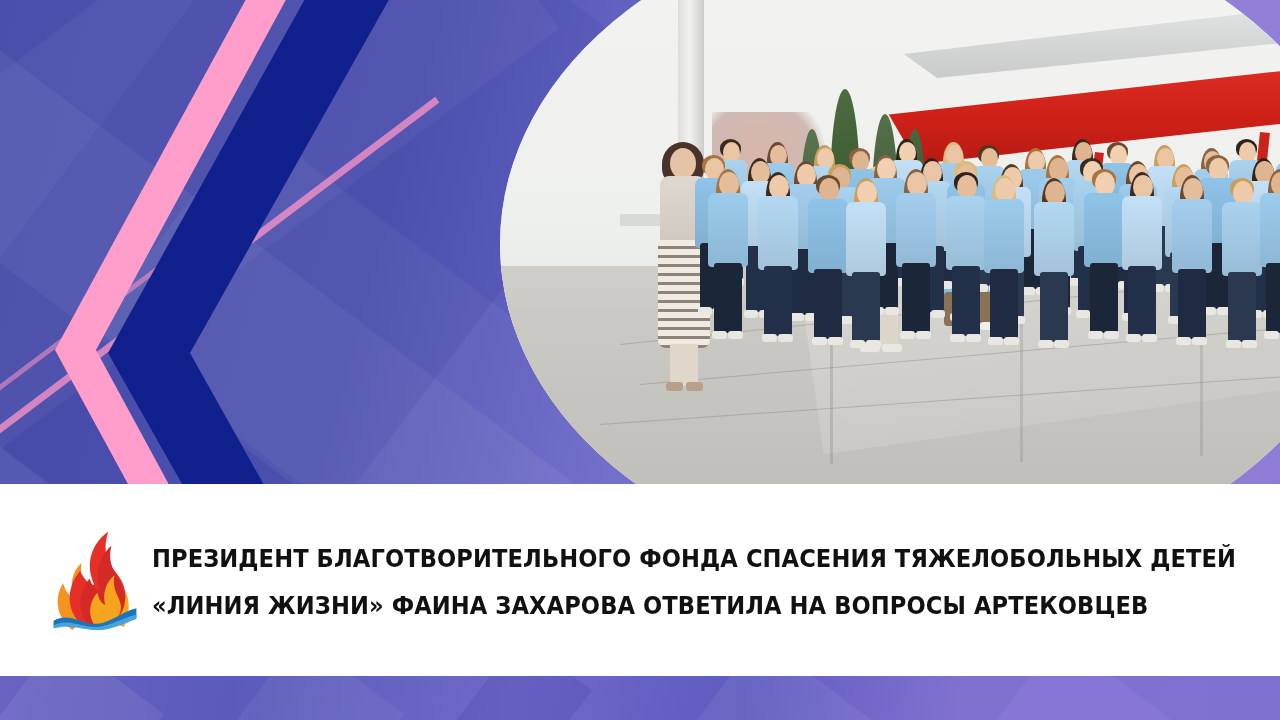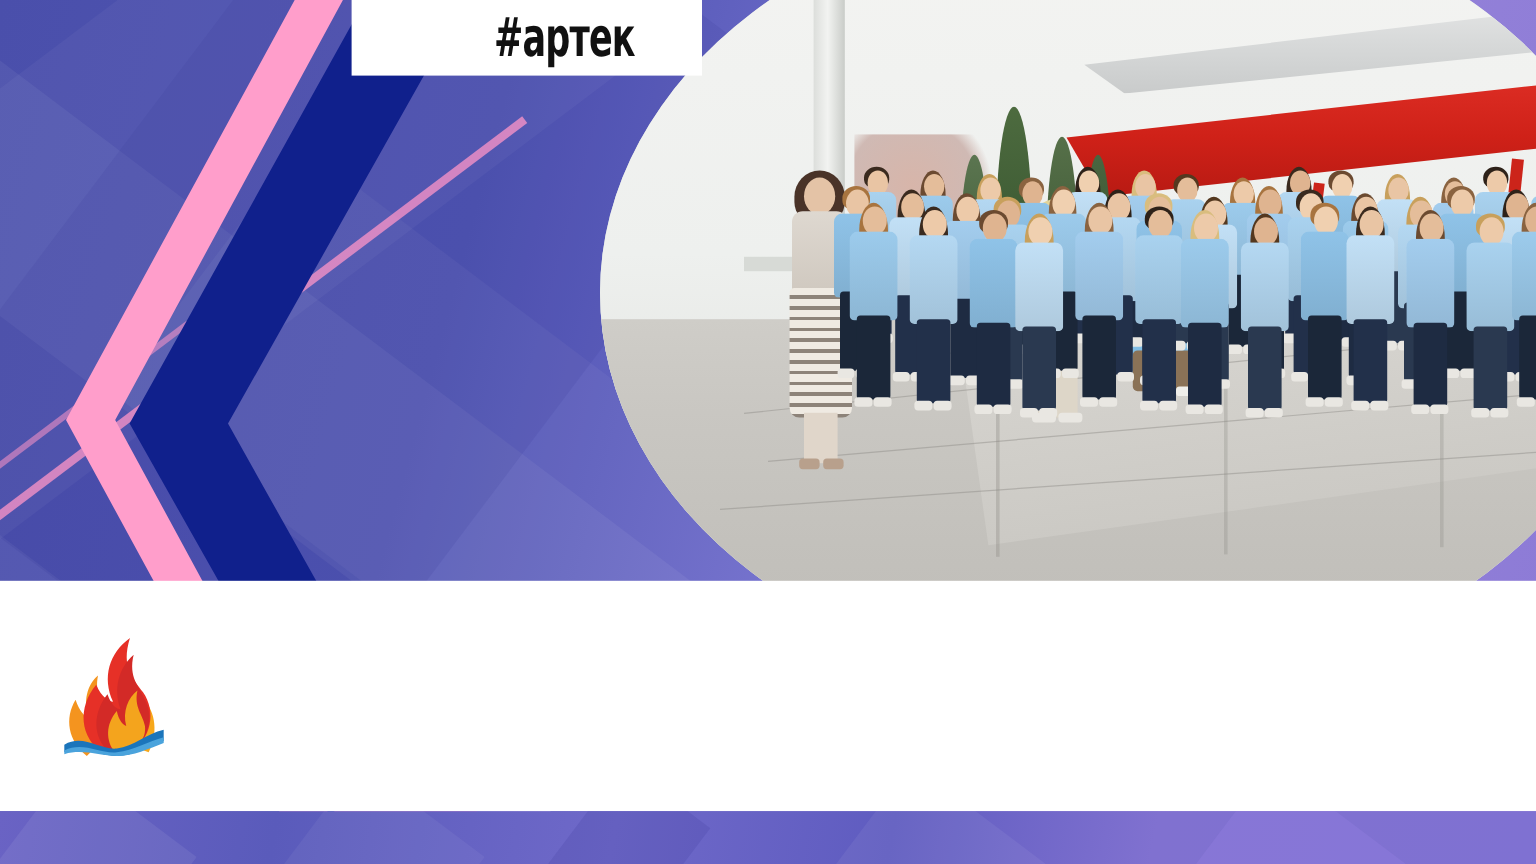--- a/index.html
+++ b/index.html
@@ -637,23 +637,20 @@
         <div class="p-head" style="left:369px;top:258px;width:21px;height:25px;background:#e9c7a7;"></div>
         <div class="p-body" style="left:352px;top:282px;width:56px;height:82px;background:linear-gradient(180deg,#fbfbfd,#eceef4);"></div>
         <div style="position:absolute;left:370px;top:296px;width:22px;height:18px;background:#8ab6dc;border-radius:2px;"></div>
         <div class="p-legs" style="left:362px;top:360px;width:36px;height:74px;background:#ddd6c8;"></div>
         <div class="p-shoes" style="left:360px;top:430px;width:20px;"></div>
         <div class="p-shoes" style="left:382px;top:430px;width:20px;"></div>
       </div>
     </div>
   </div>
 
-  <div class="title-box">
-    <div class="hashtag">#артек</div>
-  </div>
 
   <div class="caption">
 
     <div class="logo">
       <svg viewBox="0 0 110 128" width="86" height="100">
 
         <path d="M26 128 C6 112 2 88 14 68 C18 80 24 86 28 88 C22 70 26 52 38 42 C34 60 42 70 48 76 C46 96 40 116 26 128 Z" fill="#f4941f"></path>
 
         <path d="M92 124 C102 104 100 82 86 66 C88 80 84 88 80 92 C84 72 76 56 64 48 C70 66 62 80 58 88 C62 104 72 118 92 124 Z" fill="#f7a81b"></path>
 
@@ -661,20 +658,24 @@
 
         <path d="M50 124 C32 108 32 82 48 62 C52 74 58 78 62 78 C54 56 60 34 76 20 C70 44 82 54 88 68 C98 88 92 110 72 124 Z" fill="#d32a27"></path>
 
         <path d="M56 124 C46 112 46 94 58 80 C60 90 64 94 68 96 C64 80 70 66 80 58 C76 76 86 84 88 96 C90 110 78 122 66 126 Z" fill="#f4a41d"></path>
 
         <path d="M2 116 C22 104 40 122 58 120 C76 118 90 104 108 100 L108 112 C90 118 76 128 58 128 C40 128 22 116 2 124 Z" fill="#1b75bb"></path>
         <path d="M2 122 C22 112 40 126 58 124 C76 122 92 112 108 108 L108 114 C92 120 76 128 58 128 C40 128 22 120 2 126 Z" fill="#4aa3dc"></path>
       </svg>
     </div>
 
+    <div class="cap-text">
+      <div class="cap-line">ПРЕЗИДЕНТ БЛАГОТВОРИТЕЛЬНОГО ФОНДА СПАСЕНИЯ ТЯЖЕЛОБОЛЬНЫХ ДЕТЕЙ</div>
+      <div class="cap-line">«ЛИНИЯ ЖИЗНИ» ФАИНА ЗАХАРОВА ОТВЕТИЛА НА ВОПРОСЫ АРТЕКОВЦЕВ</div>
+    </div>
   </div>
 
   <div class="bottom-strip">
     <div class="bs-band" style="left:60px;background:rgba(255,255,255,.07)"></div>
     <div class="bs-band" style="left:300px;background:rgba(255,255,255,.05)"></div>
     <div class="bs-band" style="left:520px;width:90px;background:rgba(20,20,120,.10)"></div>
     <div class="bs-band" style="left:760px;width:200px;background:rgba(255,255,255,.06)"></div>
     <div class="bs-band" style="left:1060px;width:240px;background:rgba(150,130,225,.35)"></div>
   </div>
 

